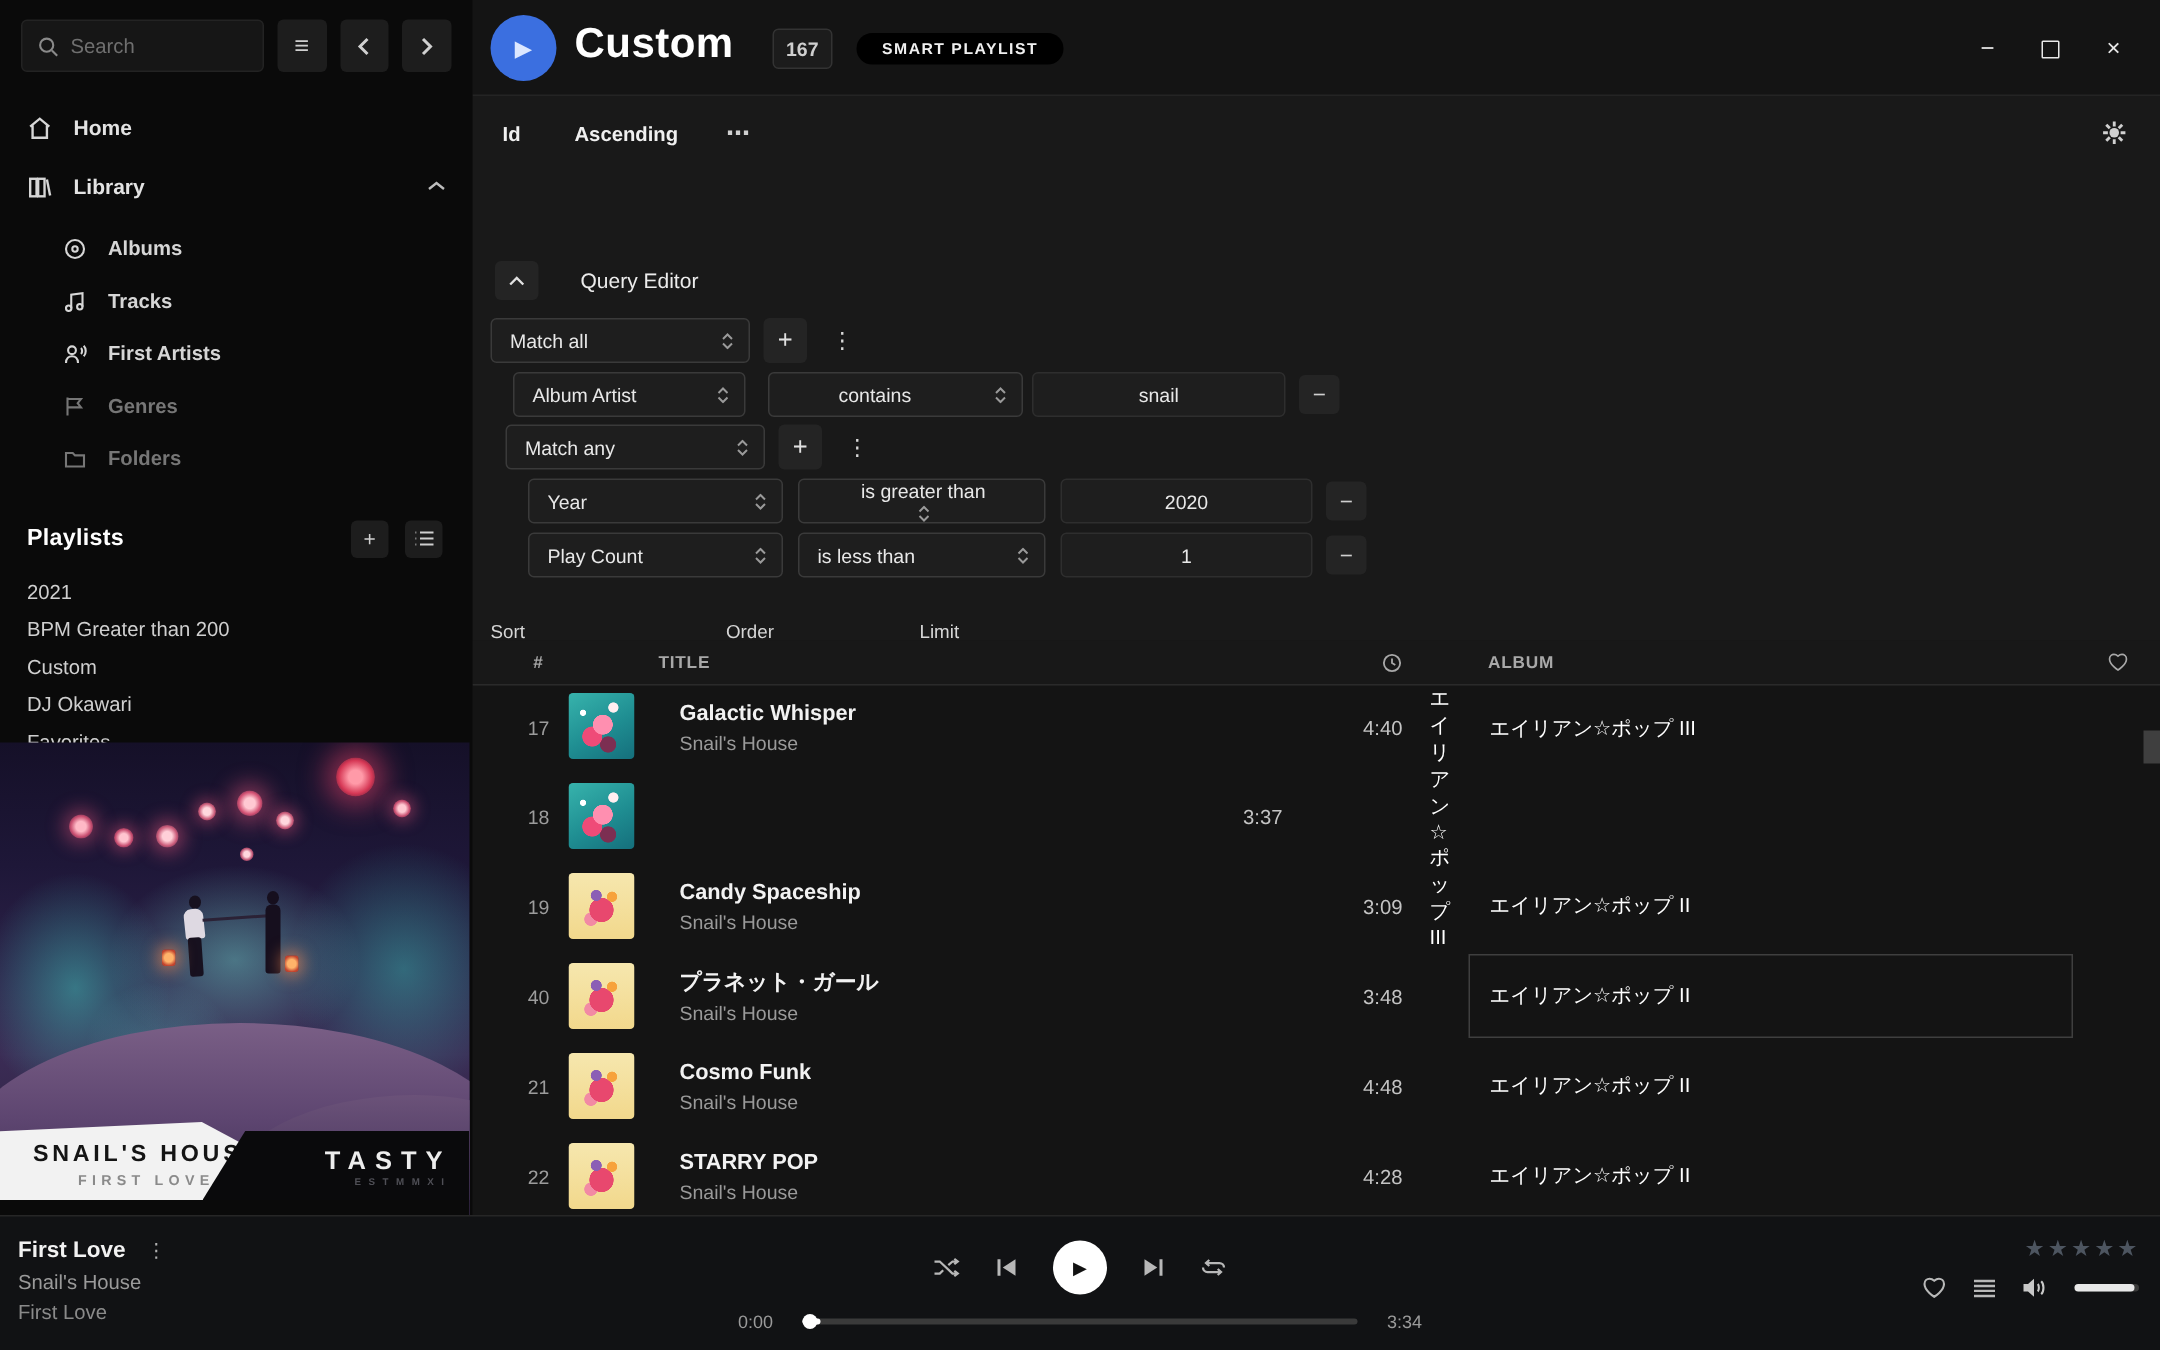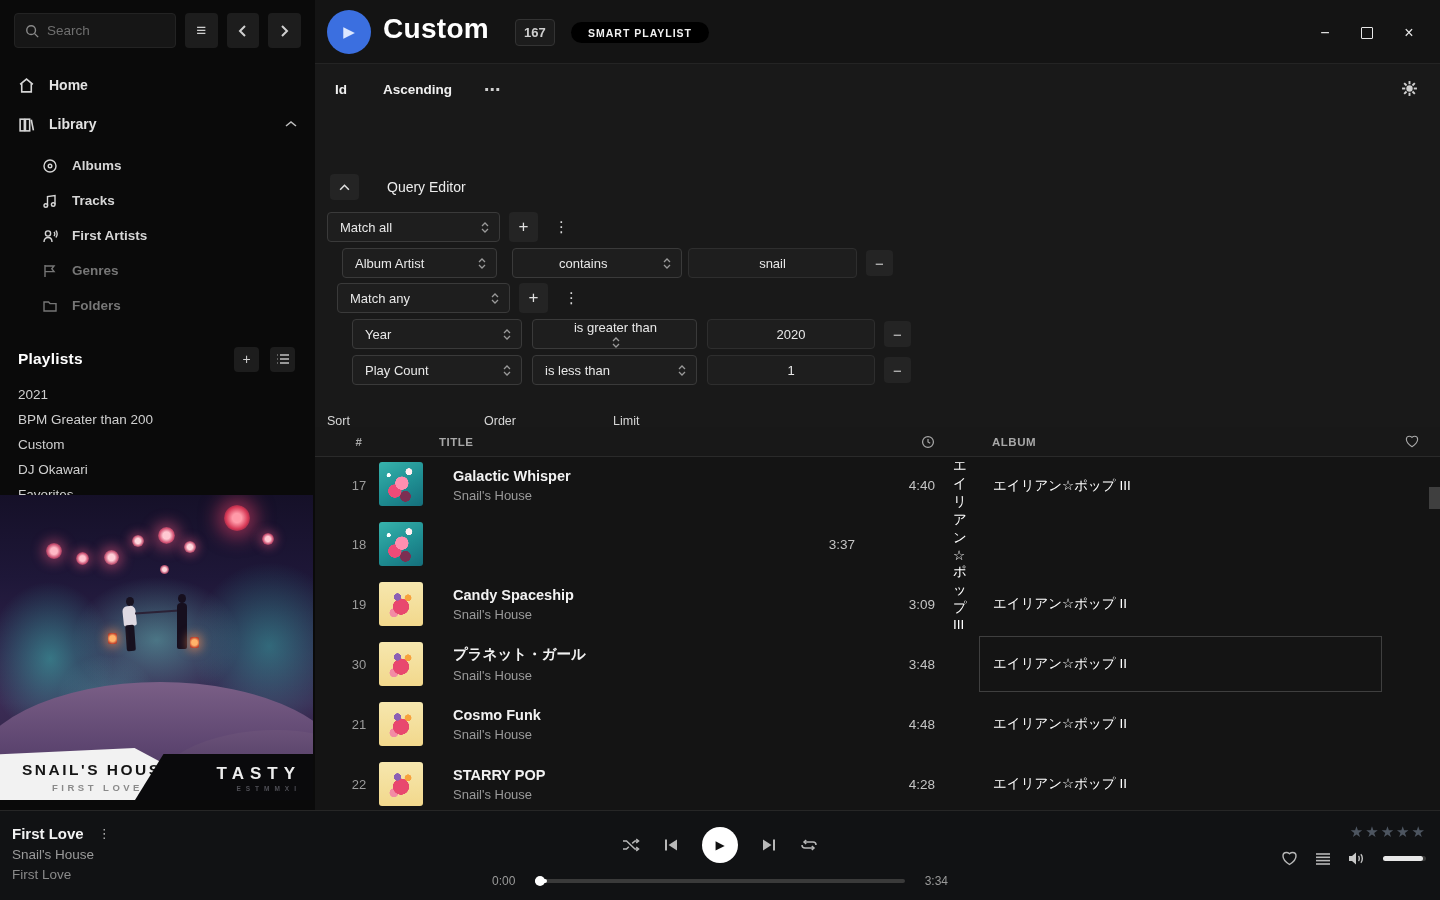--- a/index.html
+++ b/index.html
@@ -583,21 +583,21 @@
               <div class="t2">Snail's House</div>
             </div>
           <div class="tdur">3:09</div>
           <div></div>
           <div class="talbum">
               <span class="albumcell">エイリアン☆ポップ II</span>
             </div>
           <div></div>
         </div>
         <div class="trow">
-          <div class="tnum">30</div>
+          <div class="tnum">40</div>
           <div>
               <div class="thumb" data-cover="ap2"></div>
             </div>
           <div class="ttitle">
               <div class="t1">プラネット・ガール</div>
               <div class="t2">Snail's House</div>
             </div>
           <div class="tdur">3:48</div>
           <div></div>
           <div class="talbum">

